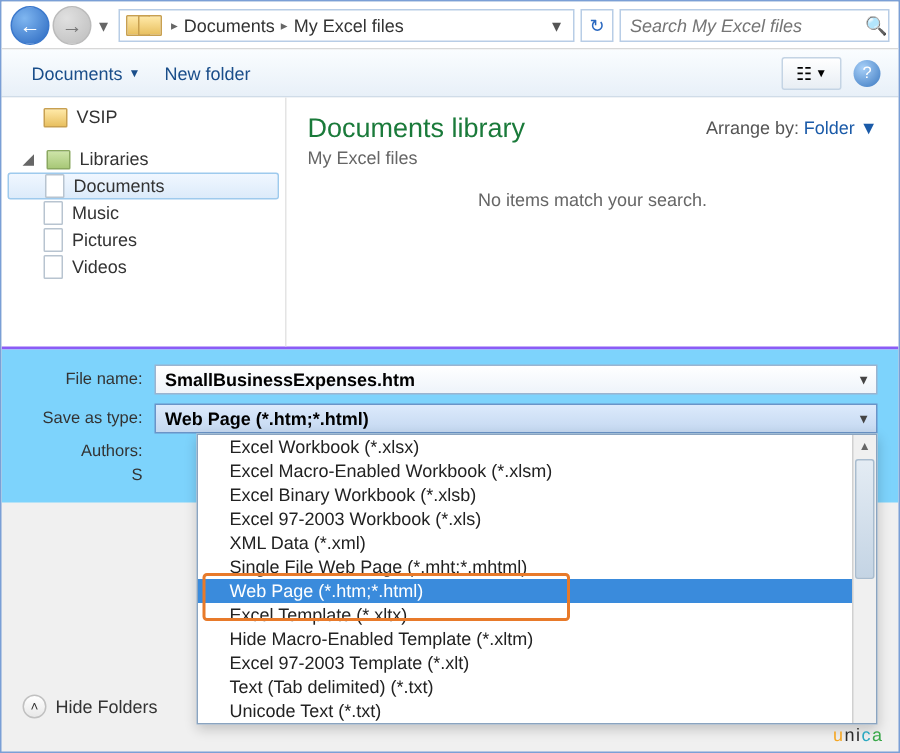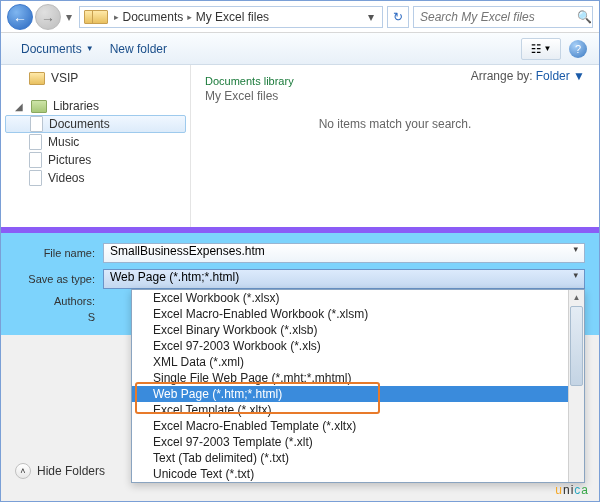--- a/index.html
+++ b/index.html
@@ -29,41 +29,41 @@
   .searchbox { width: 180px; height: 22px; border: 1px solid #b8cde6; background: #fff; display: flex; align-items: center; padding: 0 6px; margin-left: 4px; }
   .searchbox input { flex: 1; border: none; outline: none; font-style: italic; color: #0f172a; }
   .searchbox .mag { color: #2a68c0; }
 
   .toolbar { height: 32px; background: linear-gradient(#fafdff,#e8f0f8); border-bottom: 1px solid #d0dce8; display: flex; align-items: center; padding: 0 12px; }
   .toolbar .tbtn { color: #1a4e8a; padding: 4px 8px; display: flex; align-items: center; gap: 4px; }
   .toolbar .spacer { flex: 1; }
   .toolbar .viewbtn { width: 40px; height: 22px; border: 1px solid #c4d4e4; border-radius: 2px; background: linear-gradient(#fff,#e8eef4); display: flex; align-items: center; justify-content: center; gap: 2px; }
   .toolbar .help { width: 18px; height: 18px; border-radius: 50%; background: radial-gradient(circle at 35% 30%,#a8d0f8,#3a78c0); color: #fff; display: flex; align-items: center; justify-content: center; font-size: 11px; margin-left: 8px; }
 
-  .body { display: flex; height: 168px; background: #fff; border-bottom: 6px solid #8b5cf6; }
+  .body { display: flex; height: 168px; background: #fff; border-bottom: 2px solid #8b5cf6; }
   .nav { width: 190px; border-right: 1px solid #e4e4e4; padding: 4px 0; overflow: hidden; }
   .nav .item { display: flex; align-items: center; gap: 6px; padding: 1px 8px 1px 28px; color: #333; height: 18px; }
   .nav .item.lib { padding-left: 14px; }
   .nav .item.lib .exp { width: 10px; color: #666; font-size: 10px; }
   .nav .item.sel { border: 1px solid #9ecaed; background: linear-gradient(#f0f7ff,#dcebfa); border-radius: 2px; margin: 0 4px; padding-left: 24px; }
   .fico { width: 16px; height: 13px; background: linear-gradient(#ffe9a8,#e8c060); border: 1px solid #c8a050; border-radius: 1px; flex-shrink: 0; }
   .fico.page { background: #fff; border-color: #b8c4d0; height: 16px; width: 13px; }
   .fico.lib { background: linear-gradient(#cde4a8,#a8c878); border-color: #8aa860; }
 
   .content { flex: 1; padding: 10px 14px; }
-  .content h2 { color: #1a7a3a; font-weight: normal; font-size: 11px; }
+  .content h2 { color: #1a7a3a; font-weight: normal; font-size: 18px; }
   .content .sub { color: #666; margin-top: 2px; }
   .content .arrange { float: right; margin-top: -34px; font-size: 11px; color: #555; text-align: right; }
   .content .arrange a { color: #1a5aa8; }
   .content .empty { text-align: center; color: #666; margin-top: 14px; }
 
   .form { padding: 10px 14px 6px; background: #7dd3fc; position: relative; }
   .formrow { display: flex; align-items: center; margin-bottom: 6px; }
   .formrow label { width: 88px; text-align: right; padding-right: 8px; font-size: 11px; color: #333; }
-  .formrow .field { flex: 1; height: 20px; border: 1px solid #9ab4d0; background: #fff; padding: 0 6px; display: flex; align-items: flex-start; }
+  .formrow .field { flex: 1; height: 20px; border: 1px solid #9ab4d0; background: #fff; padding: 0 6px; display: flex; align-items: center; font-weight: bold; }
   .formrow .field.combo { background: linear-gradient(#fff,#eef4fa); }
   .formrow .field .arrow { margin-left: auto; color: #444; font-size: 9px; }
   .formrow .authors-label { width: 88px; text-align: right; padding-right: 8px; font-size: 11px; color: #333; }
 
   .dropdown { position: absolute; left: 130px; right: 14px; top: 56px; background: #fff; border: 1px solid #8aa4c0; max-height: 220px; overflow: hidden; z-index: 10; box-shadow: 0 3px 8px rgba(0,0,0,.2); }
   .dropdown .sc { position: absolute; right: 0; top: 0; bottom: 0; width: 16px; background: #f0f0f0; border-left: 1px solid #d0d0d0; }
   .dropdown .sc .thumb { background: linear-gradient(#e4ecf4,#c4d4e4); border: 1px solid #a8bccf; border-radius: 2px; position: absolute; left: 1px; right: 1px; top: 16px; height: 80px; }
   .dropdown .sc .sb { height: 14px; display: flex; align-items: center; justify-content: center; color: #666; font-size: 8px; }
   .dropdown .opt { padding: 1px 21px; color: #222; white-space: nowrap; margin-right: 16px; }
   .dropdown .opt.sel { background: #3a8bdc; color: #fff; }
@@ -183,21 +183,21 @@
 
     <div class="dropdown">
       <div class="opt">Excel Workbook (*.xlsx)</div>
       <div class="opt">Excel Macro-Enabled Workbook (*.xlsm)</div>
       <div class="opt">Excel Binary Workbook (*.xlsb)</div>
       <div class="opt">Excel 97-2003 Workbook (*.xls)</div>
       <div class="opt">XML Data (*.xml)</div>
       <div class="opt">Single File Web Page (*.mht;*.mhtml)</div>
       <div class="opt sel">Web Page (*.htm;*.html)</div>
       <div class="opt">Excel Template (*.xltx)</div>
-      <div class="opt">Excel Macro-Enabled Template (*.xltx)</div>
+      <div class="opt">Hide Macro-Enabled Template (*.xltm)</div>
       <div class="opt">Excel 97-2003 Template (*.xlt)</div>
       <div class="opt">Text (Tab delimited) (*.txt)</div>
       <div class="opt">Unicode Text (*.txt)</div>
 
       <div class="hlbox"></div>
       <div class="sc">
         <div class="sb">▲</div>
         <div class="thumb"></div>
 
       </div>

